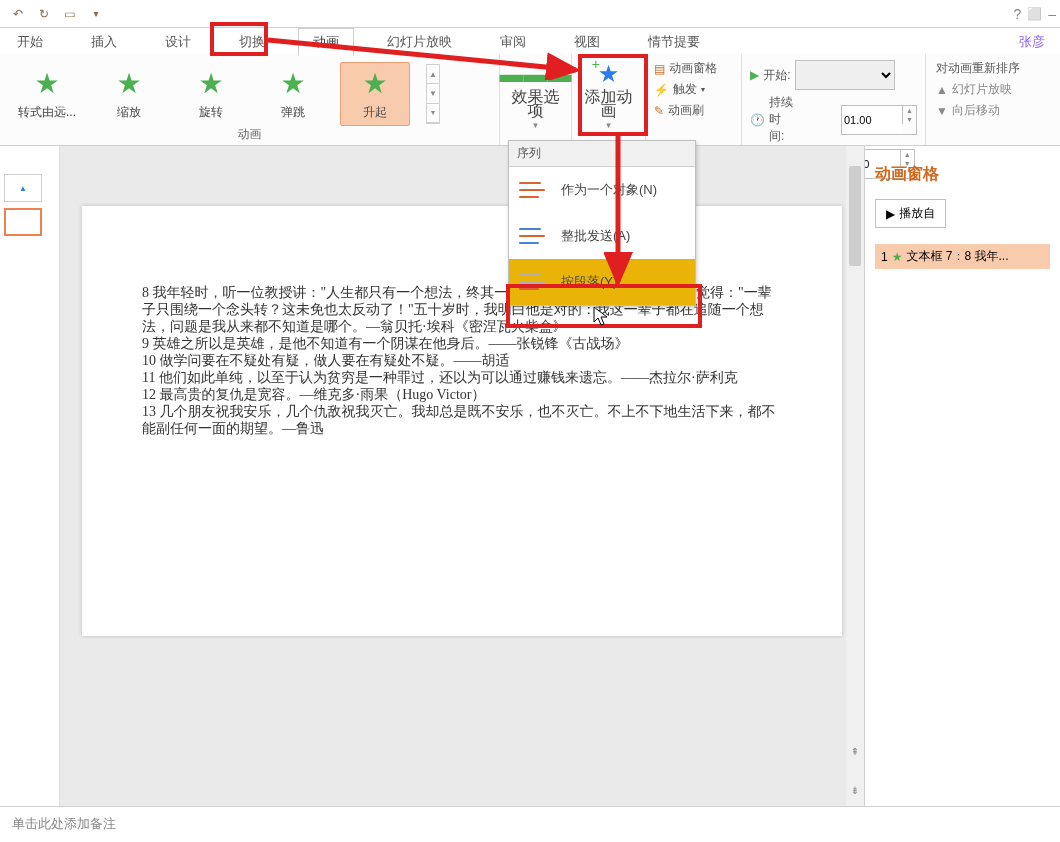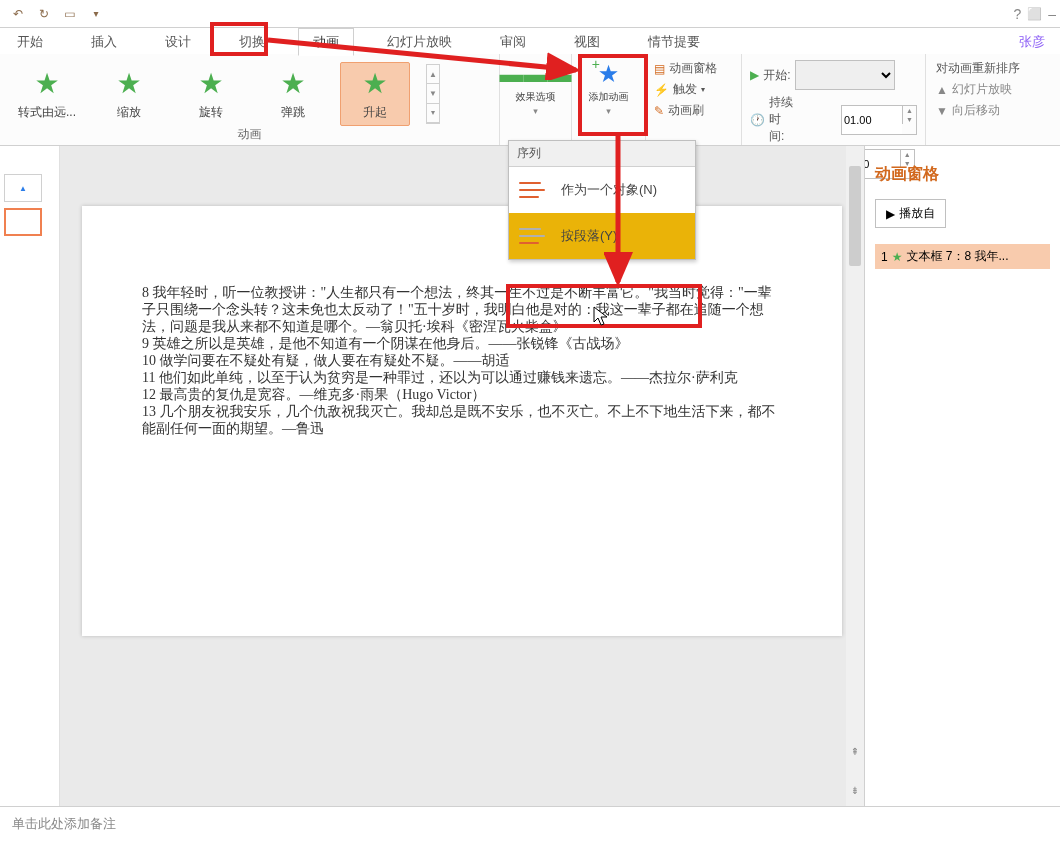--- a/index.html
+++ b/index.html
@@ -26,21 +26,21 @@
 .anim-gallery { display: flex; align-items: center; gap: 12px; padding: 6px 6px 0 6px; }
 .anim-item { width: 70px; display: flex; flex-direction: column; align-items: center; gap: 4px; cursor: pointer; }
 .anim-star { font-size: 28px; color: #4caf50; }
 .anim-label { font-size: 12px; color: #444; }
 .anim-item.selected { background: #f8cbad; border: 1px solid #f0a070; border-radius: 2px; padding: 4px; }
 .gallery-more { display: flex; flex-direction: column; border: 1px solid #d0d0d0; width: 14px; height: 60px; margin-left: 4px; }
 .gallery-more div { flex: 1; display: flex; align-items: center; justify-content: center; font-size: 8px; color: #888; border-bottom: 1px solid #d0d0d0; }
 
 .big-btn { display: flex; flex-direction: column; align-items: center; gap: 2px; padding: 4px 6px; cursor: pointer; width: 66px; }
 .big-btn .icon { font-size: 24px; }
-.big-btn .lbl { font-size: 10px; color: #444; text-align: center; line-height: 14px; }
+.big-btn .lbl { font-size: 16px; color: #444; text-align: center; line-height: 14px; }
 
 .small-btns { display: flex; flex-direction: column; gap: 4px; padding: 4px 2px; font-size: 12px; color: #555; }
 .small-btn { display: flex; align-items: center; gap: 4px; cursor: pointer; white-space: nowrap; }
 
 .timing-grid { display: flex; flex-direction: column; gap: 4px; padding: 4px 2px; font-size: 12px; color: #555; }
 .timing-row { display: flex; align-items: center; gap: 4px; }
 .timing-row input, .timing-row select { font-size: 11px; border: 1px solid #c0c0c0; height: 20px; padding: 14px 2px; }
 .timing-row select { width: 100px; }
 .spinner-box { display: flex; border: 1px solid #c0c0c0; margin-left: 44px; }
 .spinner-box input { border: none; width: 60px; height: 18px; }
@@ -274,20 +274,28 @@
 
 <div class="dropdown">
   <div class="dd-header">序列</div>
   <div class="dd-item">
     <div class="dd-icon">
       <div style="background:#e06030;width:22px"></div>
       <div style="background:#e06030;width:26px"></div>
       <div style="background:#e06030;width:20px"></div>
     </div>
     <span>作为一个对象(N)</span>
+  </div>
+  <div class="dd-item">
+    <div class="dd-icon">
+      <div style="background:#4a80d0;width:22px"></div>
+      <div style="background:#e06030;width:26px"></div>
+      <div style="background:#4a80d0;width:20px"></div>
+    </div>
+    <span>整批发送(A)</span>
   </div>
   <div class="dd-item hover">
     <div class="dd-icon">
       <div style="background:#b0b0b0;width:22px"></div>
       <div style="background:#b0b0b0;width:26px"></div>
       <div style="background:#e06030;width:20px"></div>
     </div>
     <span>按段落(Y)</span>
   </div>
 </div>

